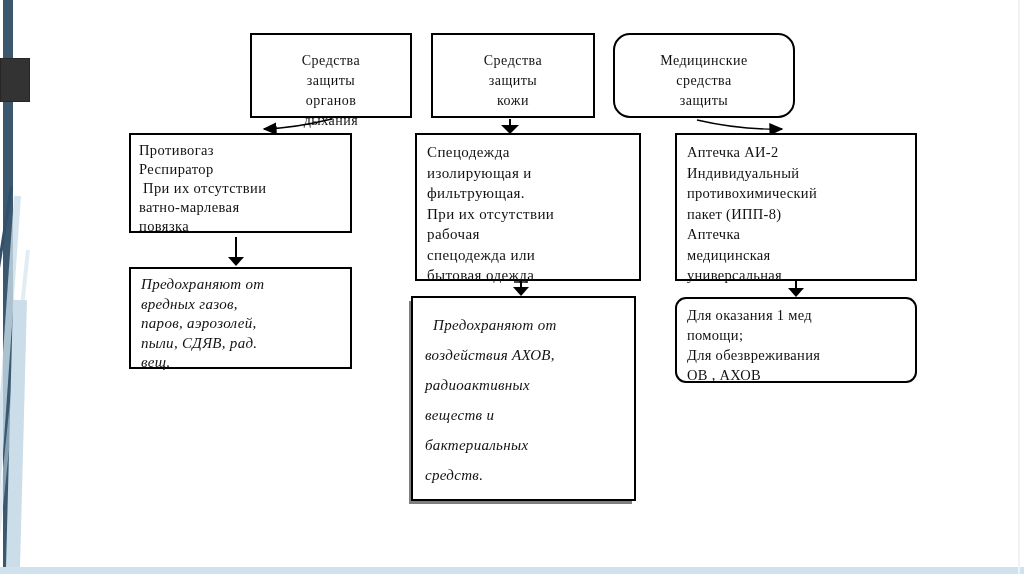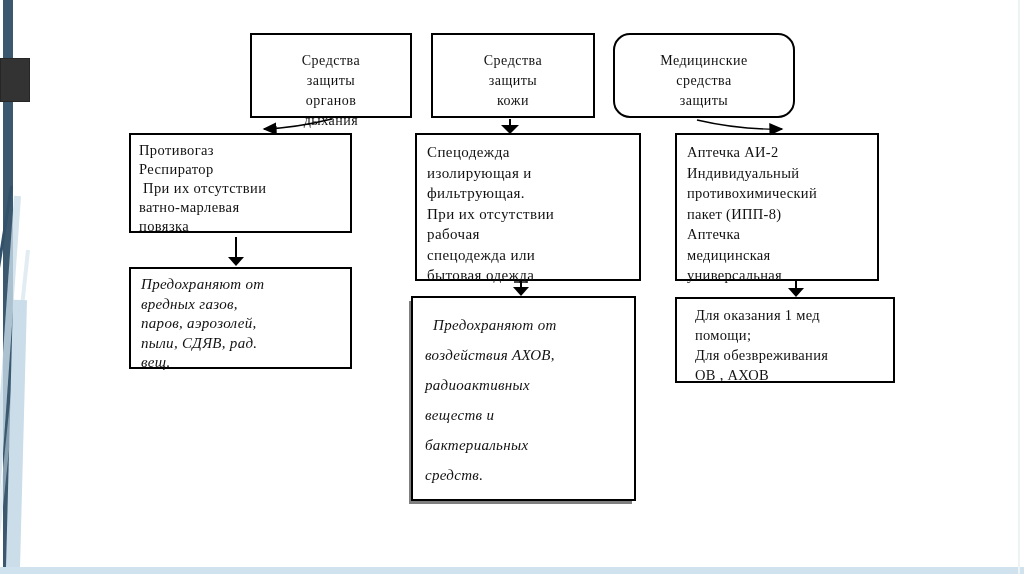--- a/index.html
+++ b/index.html
@@ -21,25 +21,25 @@
   .bx{
     position:absolute;background:#ffffff;border:2px solid #000;
     color:#111;white-space:pre-wrap;box-sizing:border-box;
   }
   .bx-top{text-align:center;font-size:14px;line-height:20px;padding-top:16px;letter-spacing:.5px;}
   .b1{left:250px;top:33px;width:162px;height:85px;}
   .b2{left:431px;top:33px;width:164px;height:85px;}
   .b3{left:613px;top:33px;width:182px;height:85px;border-radius:17px;}
   .b4{left:129px;top:133px;width:223px;height:100px;font-size:14.5px;line-height:19px;padding:6px 8px;letter-spacing:.4px;}
   .b5{left:387px;top:133px;width:226px;height:148px;font-size:15px;line-height:20.5px;padding:7px 10px;letter-spacing:.4px;margin-left:28px;}
-  .b6{left:675px;top:133px;width:204px;height:148px;font-size:14.5px;line-height:20.5px;padding:7px 10px;letter-spacing:.3px;}
+  .b6{left:675px;top:133px;width:242px;height:148px;font-size:14.5px;line-height:20.5px;padding:7px 10px;letter-spacing:.3px;}
   .b7{left:129px;top:267px;width:223px;height:102px;font-style:italic;font-size:15px;line-height:19.5px;padding:6px 10px;letter-spacing:.3px;}
   .b8{left:411px;top:296px;width:225px;height:205px;font-style:italic;font-size:15px;line-height:30px;padding:12px 10px 0 12px;letter-spacing:.3px;
       box-shadow:-3px 4px 0 -1px #7f7f7f;}
-  .b9{left:675px;top:297px;width:220px;height:86px;font-size:14.5px;line-height:20px;padding:6px 18px;letter-spacing:.3px;}
+  .b9{left:675px;top:297px;width:242px;height:86px;font-size:14.5px;line-height:20px;padding:6px 10px;letter-spacing:.3px;border-radius:11px;}
   
   .arrows{position:absolute;left:0;top:0;width:1024px;height:574px;pointer-events:none;}
 </style>
 </head>
 <body>
 
 <div class="slide">
 
   <div class="accent-bar" style="background:#3b586e;"></div>
   <div class="stripe stripe-dark" style="background:#31506a;"></div>

